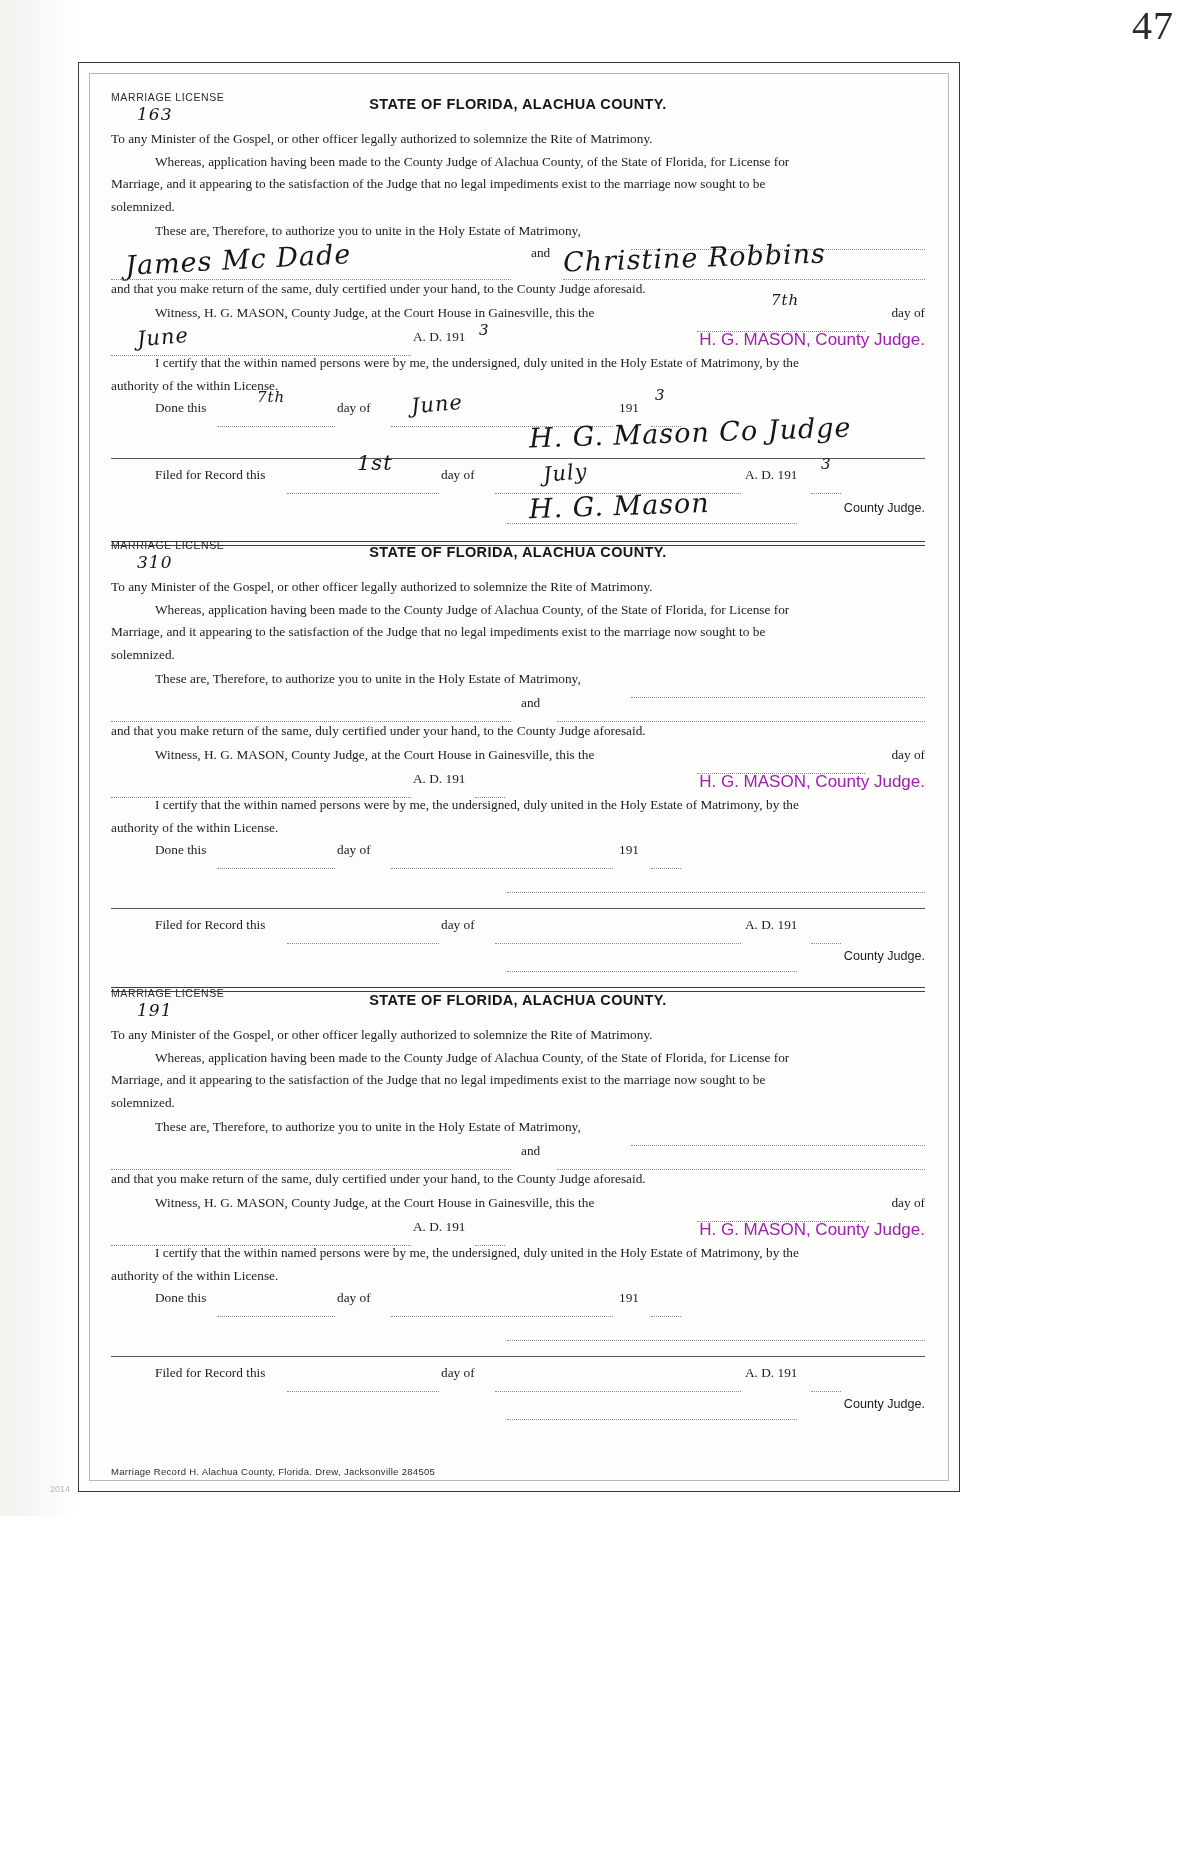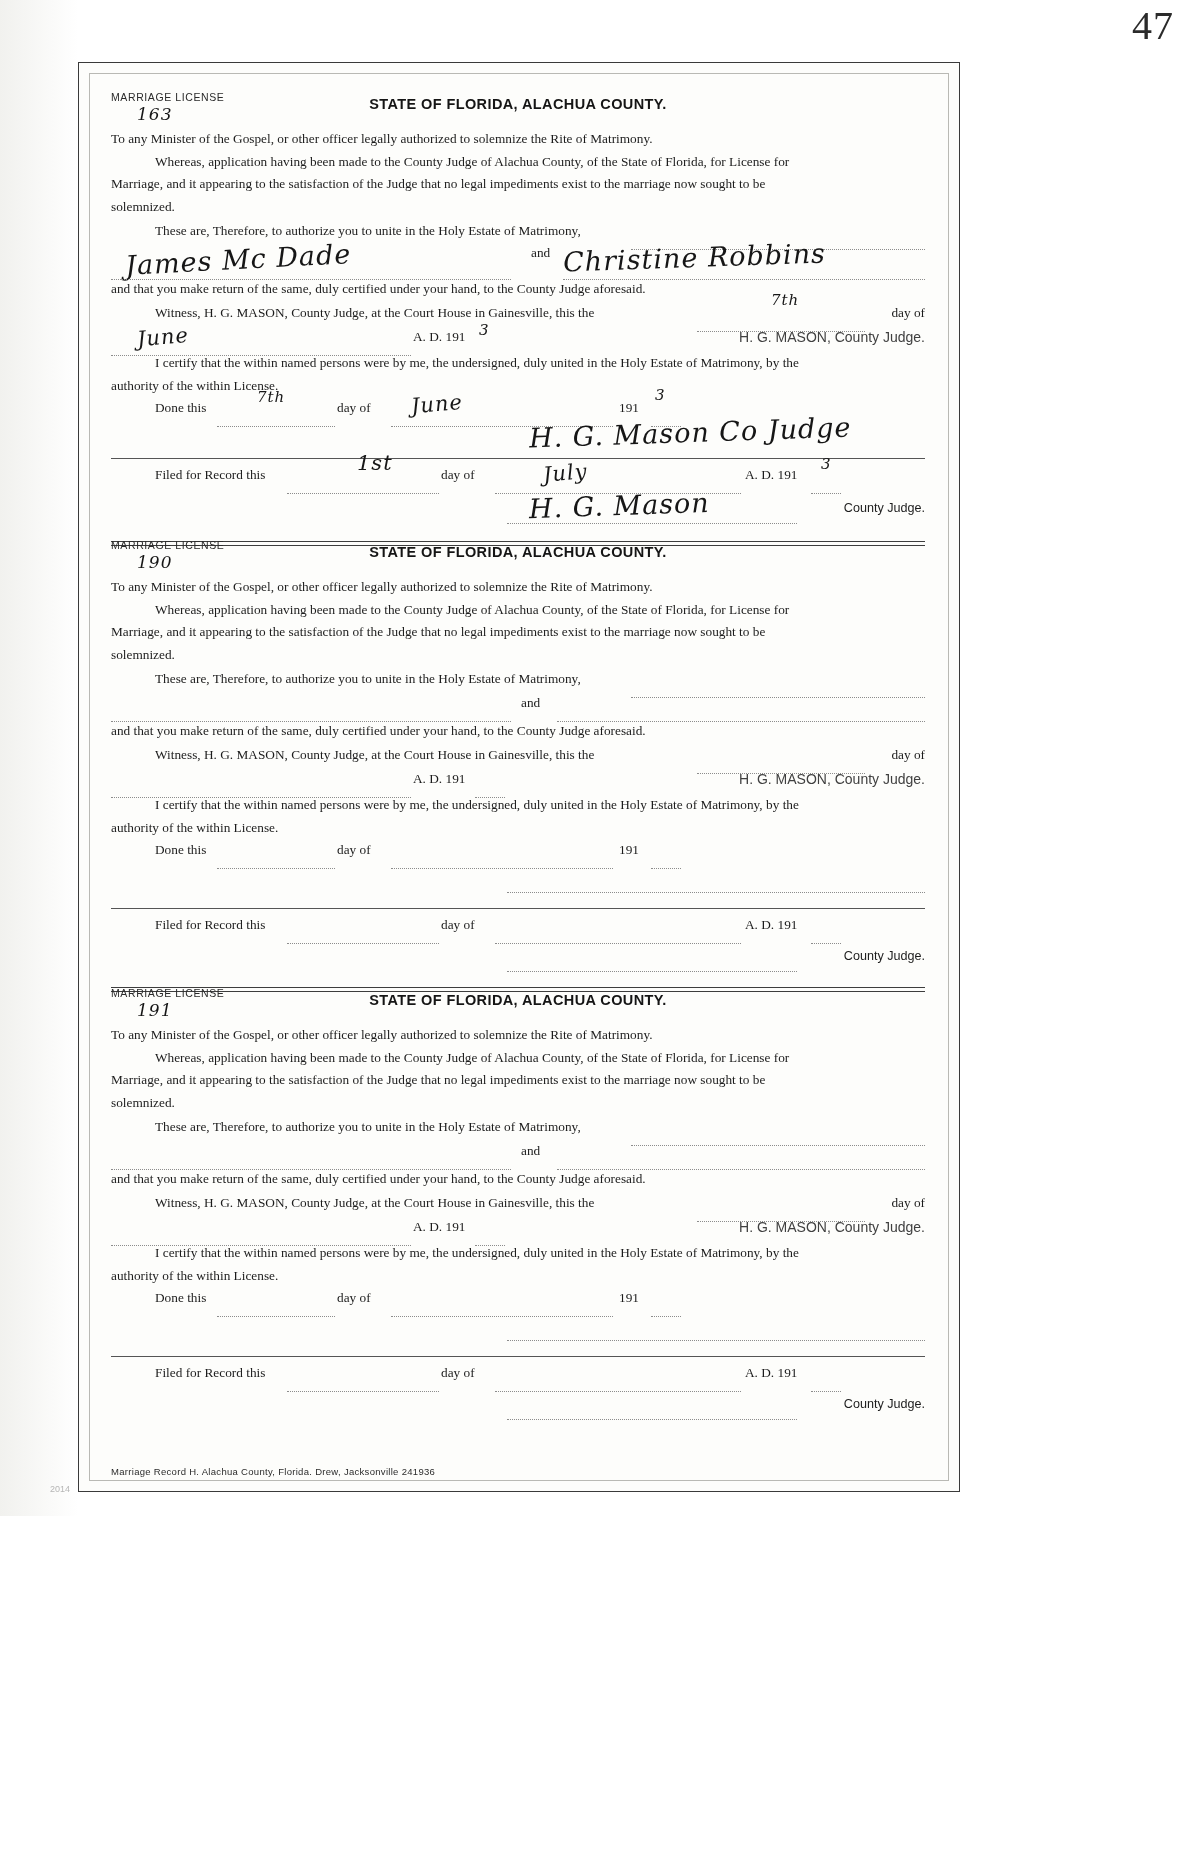--- a/index.html
+++ b/index.html
@@ -72,21 +72,21 @@
   .rule-solid { border-top:1px solid #555; height:0; }
   .sep-double {
     border-top:1.4px solid #3d3d3d;
     border-bottom:1.4px solid #3d3d3d;
     height:3px;
     margin:10px 0 8px 0;
   }
   .right-name {
     position:absolute; right:0; top:0;
     font-family:"Liberation Sans", sans-serif;
-    font-size:14px; color:#404040;
+    font-size:17px; color:#a21caf;
   }
   .cj-right {
     text-align:right;
     font-family:"Liberation Sans", sans-serif;
     font-size:12.6px;
   }
   
   .hand {
     font-family:"DejaVu Serif", serif;
     font-style:italic;
@@ -195,21 +195,21 @@
       <span class="hand hw-big hw-abs tilt-b" style="left:418px; top:-14px;">H. G. Mason</span>
       <span style="position:absolute; right:0; top:0;" class="cj-right">County Judge.</span>
     </div>
 
     <div class="sep-double"></div>
   </div>
 
   <div class="record" style="top:474px;">
     <div class="rec-head">
       <span class="lic-label">MARRIAGE LICENSE</span>
-      <span class="lic-num hand">190</span>
+      <span class="lic-num hand">310</span>
       <span class="state-title">STATE OF FLORIDA, ALACHUA COUNTY.</span>
     </div>
 
     <p class="p">To any Minister of the Gospel, or other officer legally authorized to solemnize the Rite of Matrimony.</p>
     <p class="p indent">Whereas, application having been made to the County Judge of Alachua County, of the State of Florida, for License for</p>
     <p class="p">Marriage, and it appearing to the satisfaction of the Judge that no legal impediments exist to the marriage now sought to be</p>
     <p class="p">solemnized.</p>
 
     <div style="position:relative; height:52px; margin-top:4px;">
       <span style="position:absolute; left:44px; top:0;">These are, Therefore, to authorize you to unite in the Holy Estate of Matrimony,</span>
@@ -352,16 +352,16 @@
       <span class="hand hw-md hw-abs" style="left:432px; top:-8px;"></span>
       <span class="hand hw-sm hw-abs" style="left:710px; top:-12px;"></span>
     </div>
     <div style="position:relative; height:30px;">
       <span class="dotline" style="position:absolute; left:396px; top:10px; width:290px;"></span>
       <span class="hand hw-big hw-abs" style="left:418px; top:-14px;"></span>
       <span style="position:absolute; right:0; top:0;" class="cj-right">County Judge.</span>
     </div>
   </div>
 
-  <div class="footer-note">Marriage Record H. Alachua County, Florida.   Drew, Jacksonville 241936</div>
+  <div class="footer-note">Marriage Record H. Alachua County, Florida.   Drew, Jacksonville 284505</div>
 </div>
 
 <div class="faint" style="left:50px; top:1484px;">2014</div>
 
 </body></html>

